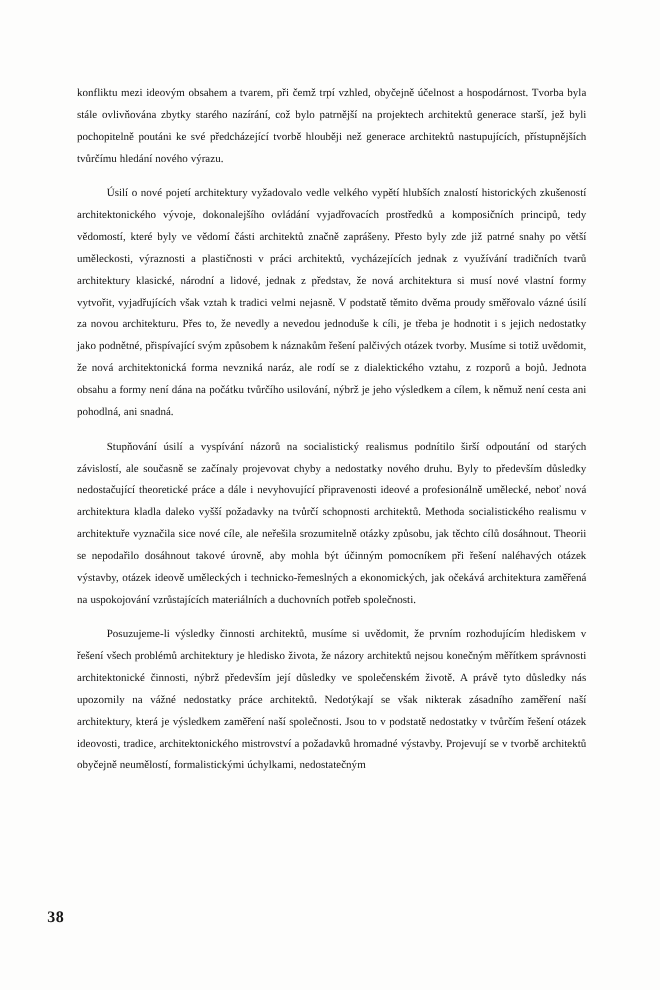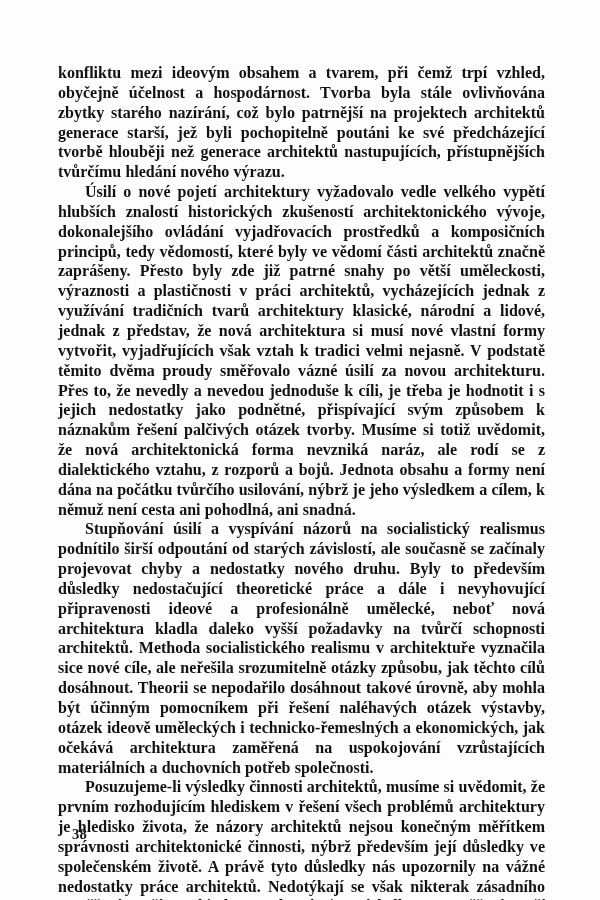--- a/index.html
+++ b/index.html
@@ -23,40 +23,39 @@
   }
 
   .text-block {
     position: absolute;
     left: 58px;
     top: 63px;
     width: 487px;
   }
 
   .para {
-    margin: 0;
+    margin: 12px;
     text-align: justify;
     text-align-last: left;
-    font-size: 16px;
+    font-size: 10px;
     line-height: 19.85px;
     letter-spacing: 0.01px;
     word-spacing: 0.2px;
     text-indent: 27px;
     hyphens: manual;
-    font-weight: bold;
     -webkit-hyphens: manual;
   }
 
   .para.first {
     text-indent: 0;
   }
 
   .folio {
     position: absolute;
-    left: 72px;
+    left: 43px;
     top: 826px;
     font-size: 14.6px;
     line-height: 16px;
     font-weight: 700;
     letter-spacing: 0.3px;
     color: #161616;
   }
 </style>
 </head>
 <body>

